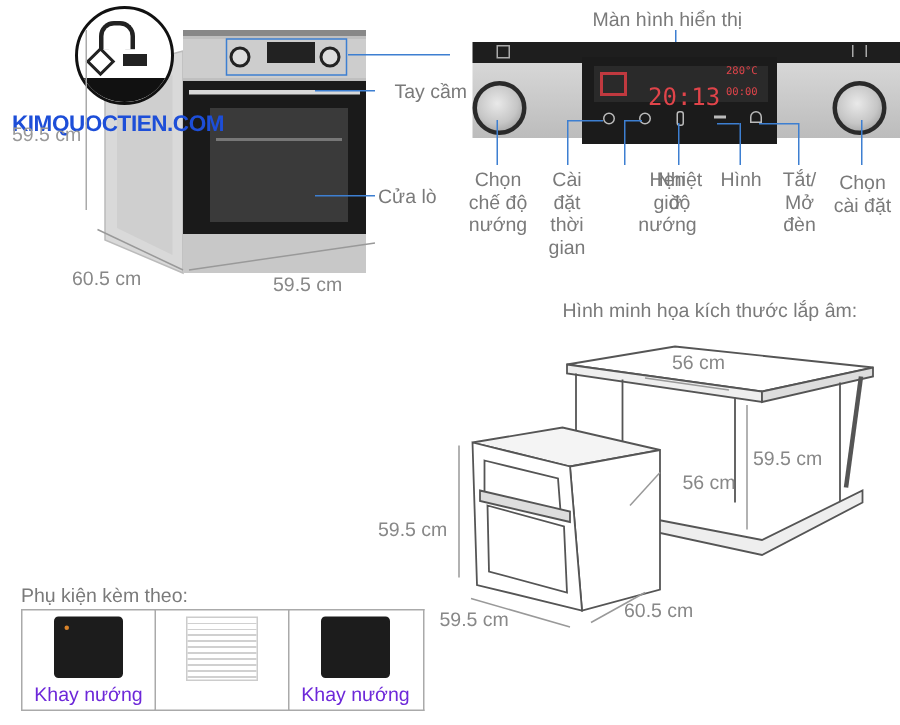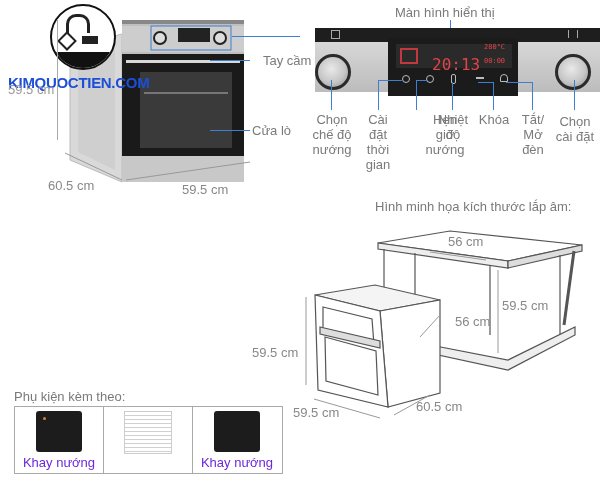--- a/index.html
+++ b/index.html
@@ -111,21 +111,21 @@
 nướng</div>
   <div class="lbl c" style="left:362px;top:112px;width:32px;white-space:pre;">Cài
 đặt
 thời
 gian</div>
   <div class="lbl c" style="left:397px;top:112px;width:42px;white-space:pre;margin-left:27px;">Hẹn
 giờ
 nướng</div>
   <div class="lbl c" style="left:436px;top:112px;width:34px;white-space:pre;">Nhiệt
 độ</div>
-  <div class="lbl c" style="left:476px;top:112px;width:36px;white-space:pre;">Khóa</div>
+  <div class="lbl c" style="left:476px;top:112px;width:36px;white-space:pre;">Hình</div>
   <div class="lbl c" style="left:518px;top:112px;width:30px;white-space:pre;">Tắt/
 Mở
 đèn</div>
   <div class="lbl c" style="left:552px;top:114px;width:46px;white-space:pre;">Chọn
 cài đặt</div>
 </div>
 
 <div>
   <div class="lbl" style="left:375px;top:199px;">Hình minh họa kích thước lắp âm:</div>
   <svg class="abs" style="left:290px;top:215px" width="310" height="210">

